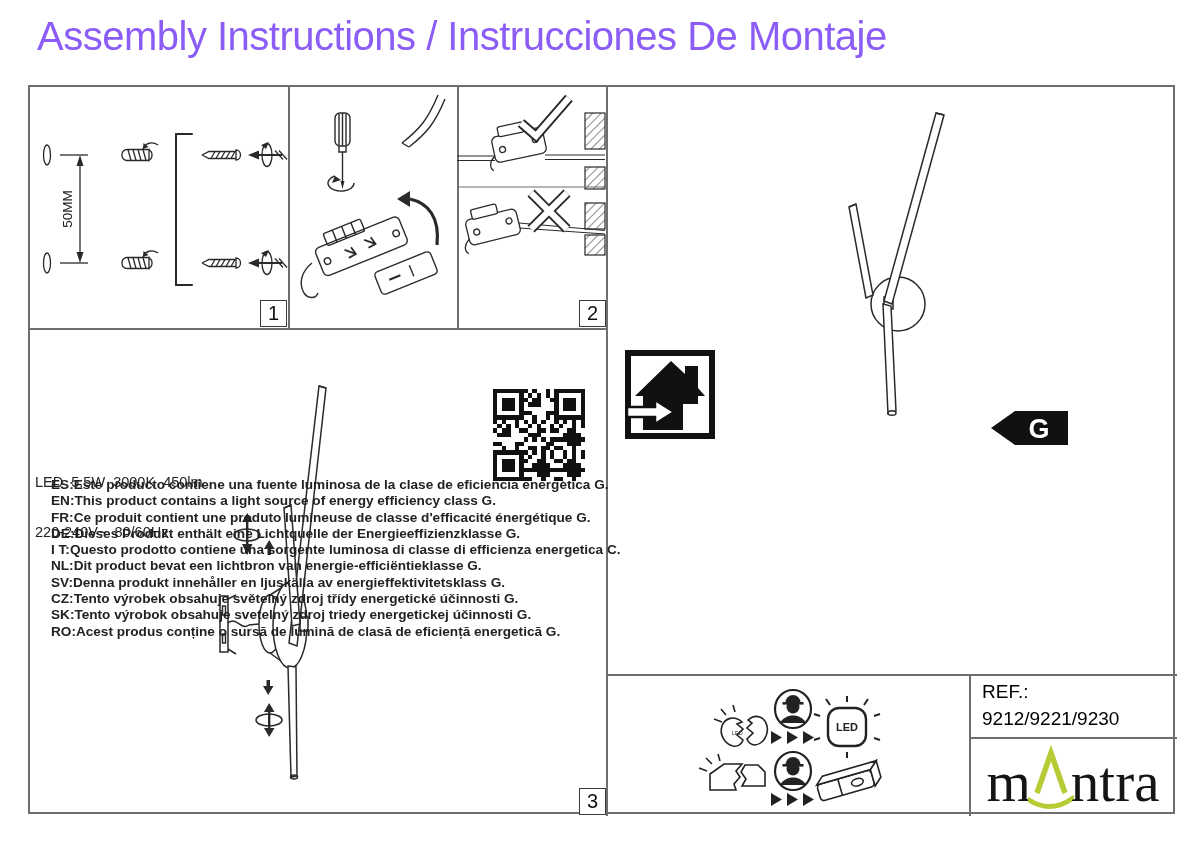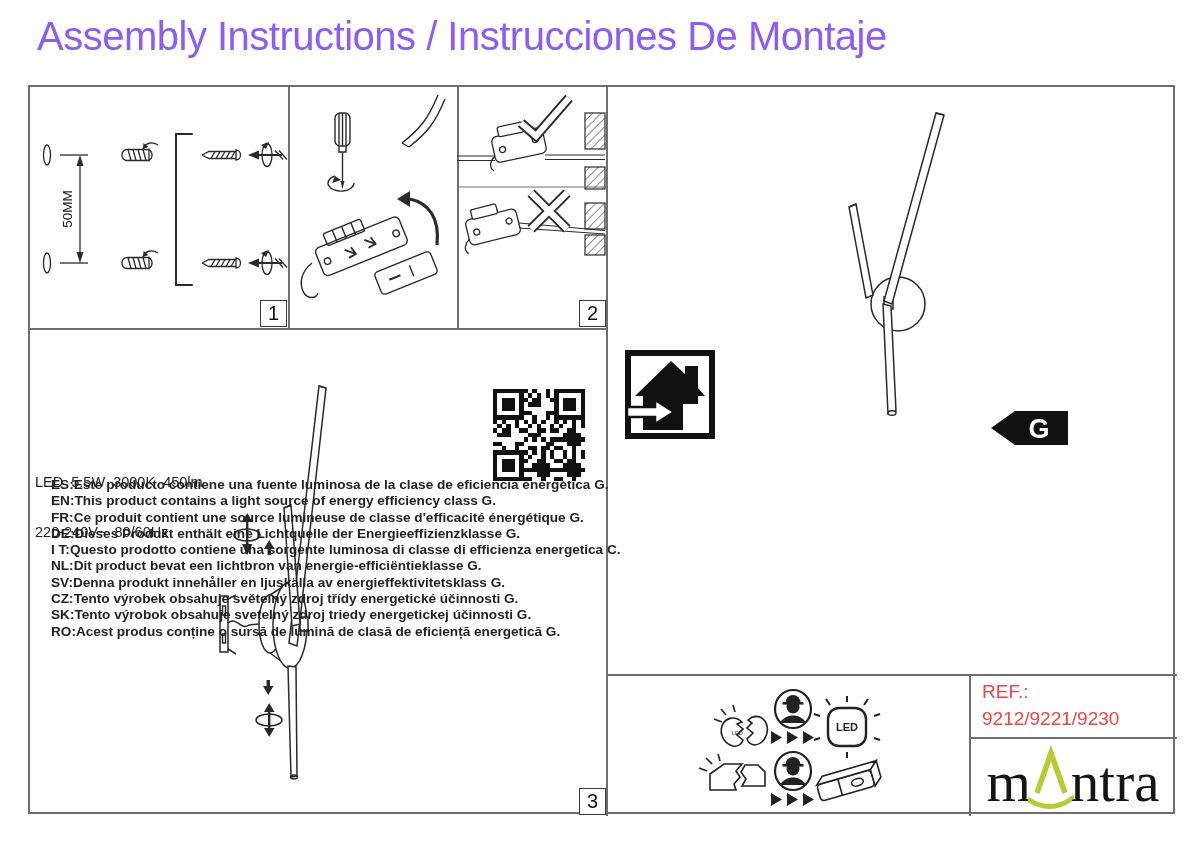--- a/index.html
+++ b/index.html
@@ -12,21 +12,21 @@
          border:2px solid #6e6e6e;box-sizing:border-box;}
   .line{position:absolute;background:#6e6e6e;}
   .plabel{position:absolute;width:27px;height:27px;border:1.3px solid #3c3c3c;
           box-sizing:border-box;background:#fff;font-size:20px;line-height:24px;
           text-align:center;color:#111;}
   .specs{position:absolute;left:5px;top:354px;font-size:14.5px;line-height:16.5px;
          white-space:pre;color:#222;}
   .langs{position:absolute;left:21px;top:390px;font-size:13.6px;line-height:16.3px;
          color:#222;width:545px;white-space:nowrap;font-weight:bold;}
   .refbox{position:absolute;left:939px;top:587px;width:208px;height:63px;
-          box-sizing:border-box;padding:4px 0 0 13px;font-size:19px;line-height:27px;color:#ef4444;}
+          box-sizing:border-box;padding:4px 0 0 13px;font-size:19px;line-height:27px;color:#000000;}
   .brandbox{position:absolute;left:939px;top:650px;width:208px;height:79px;
             display:flex;justify-content:center;align-items:flex-end;padding-bottom:2px;box-sizing:border-box;}
   .brand-text{font-family:"Liberation Serif","DejaVu Serif",serif;font-size:57px;color:#151515;}
   .brand-svg{margin:0 -3px;}
   .qr{position:absolute;left:463px;top:302px;width:92px;height:92px;background:#fff;
       display:grid;grid-template-columns:repeat(21,1fr);grid-template-rows:repeat(21,1fr);}
   .qr div.on{background:#111;}
   svg text{font-family:"Liberation Sans","DejaVu Sans",sans-serif;}
 </style>
 </head>
@@ -260,21 +260,21 @@
     </svg>
 
     <div class="specs">
       <div>LED  5.5W  3000K  450lm</div>
       <div>220-240V~  80/60Hz</div>
     </div>
 
     <div class="langs">
       <div>ES:Este producto contiene una fuente luminosa de la clase de eficiencia energética G.</div>
       <div>EN:This product contains a light source of energy efficiency class G.</div>
-      <div>FR:Ce produit contient une source lumineuse de classe d'efficacité énergétique G.</div>
+      <div>FR:Ce produit contient une produto lumineuse de classe d'efficacité énergétique G.</div>
       <div>DE:Dieses Produkt enthält eine Lichtquelle der Energieeffizienzklasse G.</div>
       <div>I T:Questo prodotto contiene una sorgente luminosa di classe di efficienza energetica C.</div>
       <div>NL:Dit product bevat een lichtbron van energie-efficiëntieklasse G.</div>
       <div>SV:Denna produkt innehåller en ljuskälla av energieffektivitetsklass G.</div>
       <div>CZ:Tento výrobek obsahuje světelný zdroj třídy energetické účinnosti G.</div>
       <div>SK:Tento výrobok obsahuje svetelný zdroj triedy energetickej účinnosti G.</div>
       <div>RO:Acest produs conține o sursă de lumină de clasă de eficiență energetică G.</div>
     </div>
 
     <svg class="abs" style="left:961px;top:322px" width="78" height="38" viewBox="0 0 78 38">

